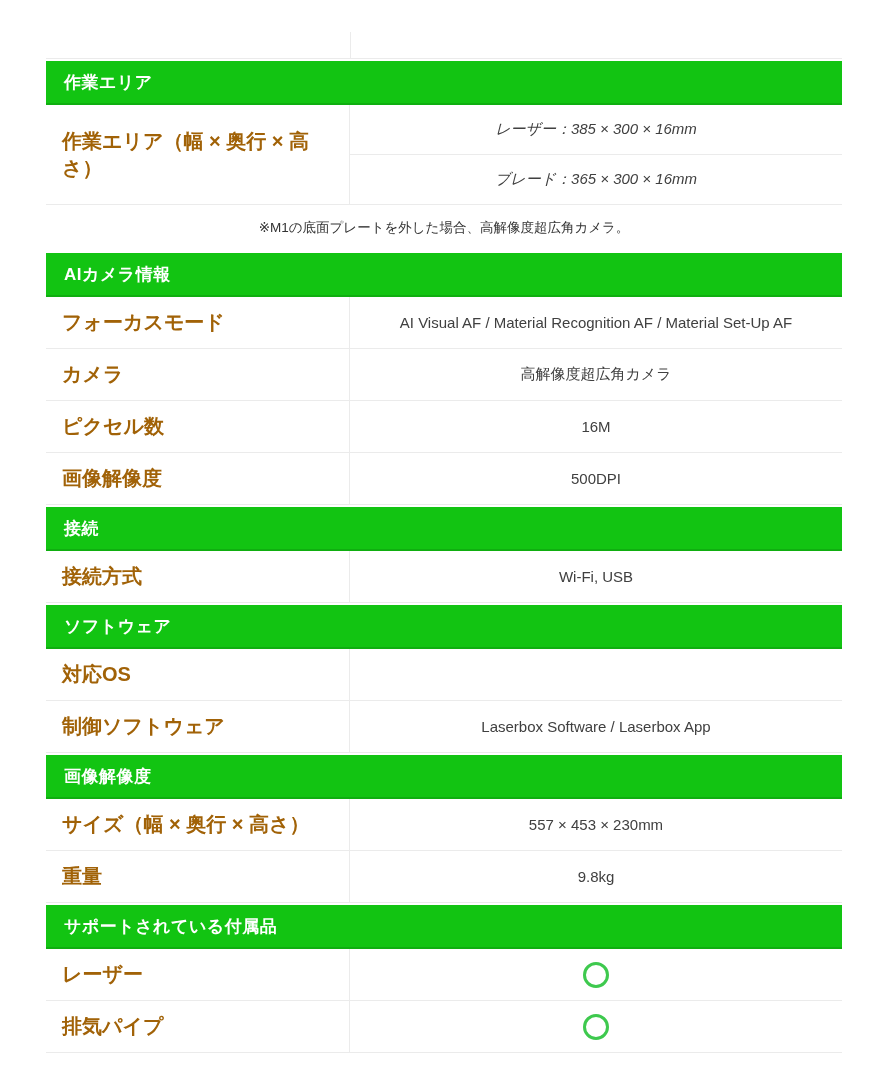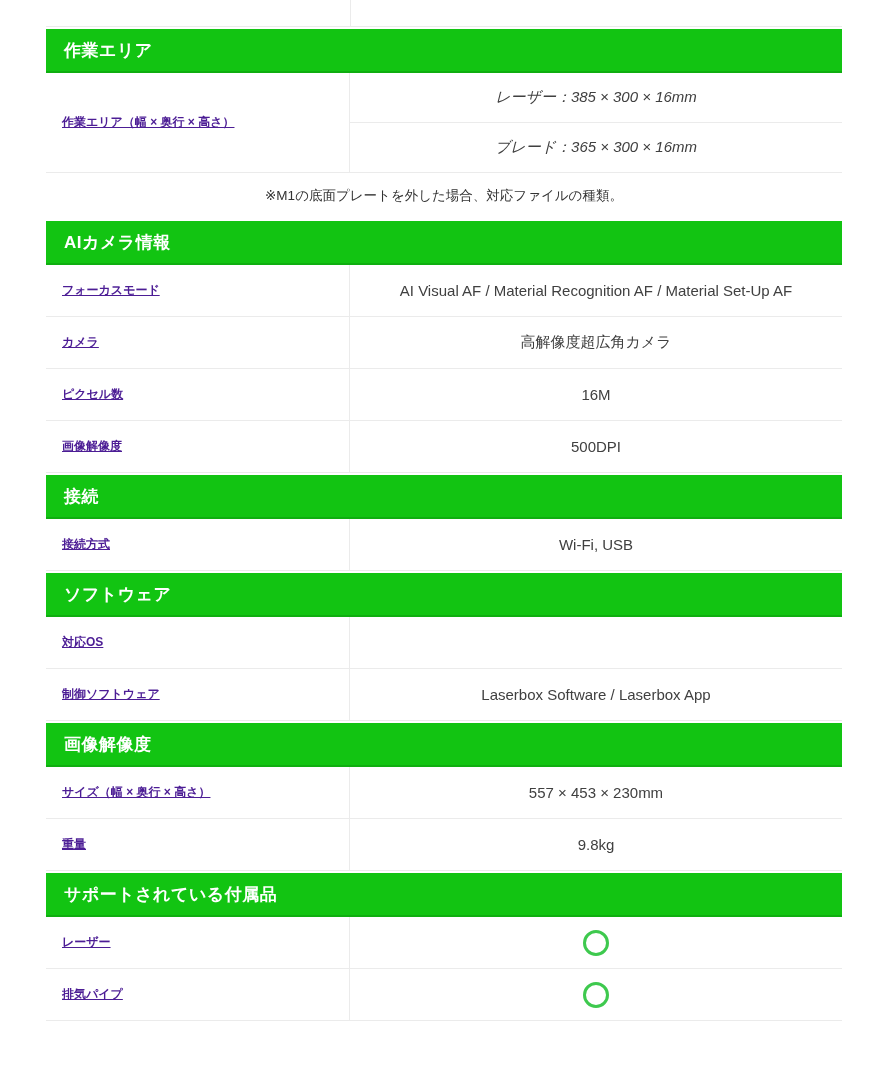--- a/index.html
+++ b/index.html
@@ -1,21 +1,21 @@
 <!DOCTYPE html>
 <html><head>
 <meta charset="utf-8">
 <style>
   html,body{margin:0;padding:0;background:#ffffff;}
   body{
     width:888px;height:1080px;overflow:hidden;
     font-family:"Liberation Sans","DejaVu Sans",sans-serif;
     -webkit-font-smoothing:antialiased;
   }
-  .page{width:888px;height:760px;position:relative;background:#ffffff;}
+  .page{width:888px;height:760px;position:relative;background:#ffffff;margin-top:32px;}
   .spec-table{
     position:absolute;left:46px;top:0;width:796px;
   }
   
   .partial-row{
     height:26px;display:flex;border-bottom:1px solid #ebebeb;background:#ffffff;
   }
   .partial-row .pl{width:304px;border-right:1px solid #ebebeb;}
   .partial-row .pv{flex:1;}
   
@@ -29,23 +29,22 @@
   .sec-header span{
     color:#ffffff;font-size:17px;font-weight:bold;letter-spacing:.5px;
   }
   
   .row{
     display:flex;border-bottom:1px solid #ebebeb;background:#ffffff;min-height:51px;
   }
   .cell-label{
     width:304px;box-sizing:border-box;padding-left:16px;padding-right:8px;
     display:flex;align-items:center;
-    font-size:12px;font-weight:bold;color:#4c1d95;
+    font-size:20px;font-weight:bold;color:#a16207;
     border-right:1px solid #ebebeb;
-    text-decoration:underline;
   }
   .cell-value{
     flex:1;display:flex;align-items:center;justify-content:center;
     font-size:15px;color:#404040;text-align:center;padding:12px 10px;box-sizing:border-box;
   }
   
   .vals{flex:1;display:flex;flex-direction:column;}
   .vals .val{
     flex:1;min-height:49px;display:flex;align-items:center;justify-content:center;
     font-size:15px;color:#404040;font-style:italic;
@@ -74,21 +73,21 @@
       <div class="sec-header">
         <span>作業エリア</span>
       </div>
       <div class="row">
         <div class="cell-label">作業エリア（幅 × 奥行 × 高さ）</div>
         <div class="vals">
           <div class="val">レーザー：385 × 300 × 16mm</div>
           <div class="val">ブレード：365 × 300 × 16mm</div>
         </div>
       </div>
-      <div class="note">※M1の底面プレートを外した場合、対応ファイルの種類。</div>
+      <div class="note">※M1の底面プレートを外した場合、高解像度超広角カメラ。</div>
       <div class="sec-header">
         <span>AIカメラ情報</span>
       </div>
       <div class="row">
         <div class="cell-label">フォーカスモード</div>
         <div class="cell-value">AI Visual AF / Material Recognition AF / Material Set-Up AF</div>
       </div>
       <div class="row">
         <div class="cell-label">カメラ</div>
         <div class="cell-value">高解像度超広角カメラ</div>

